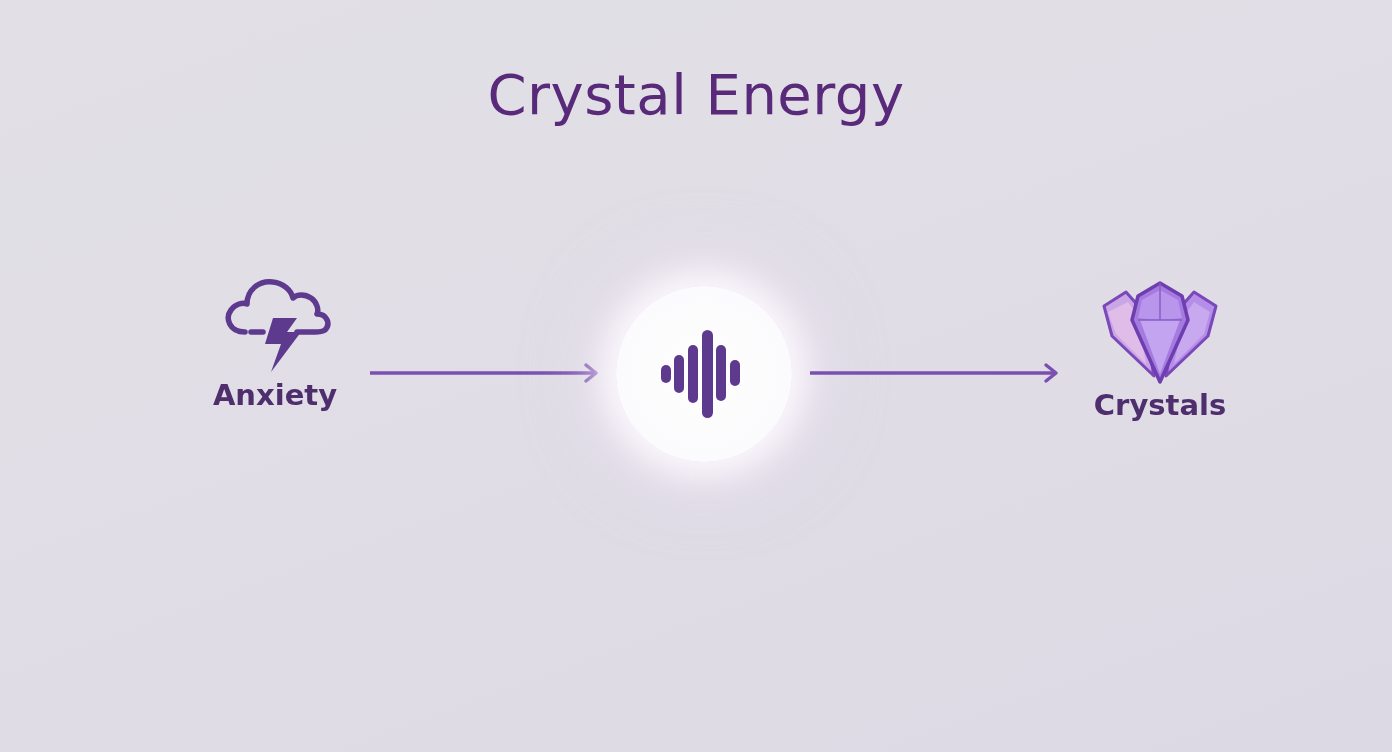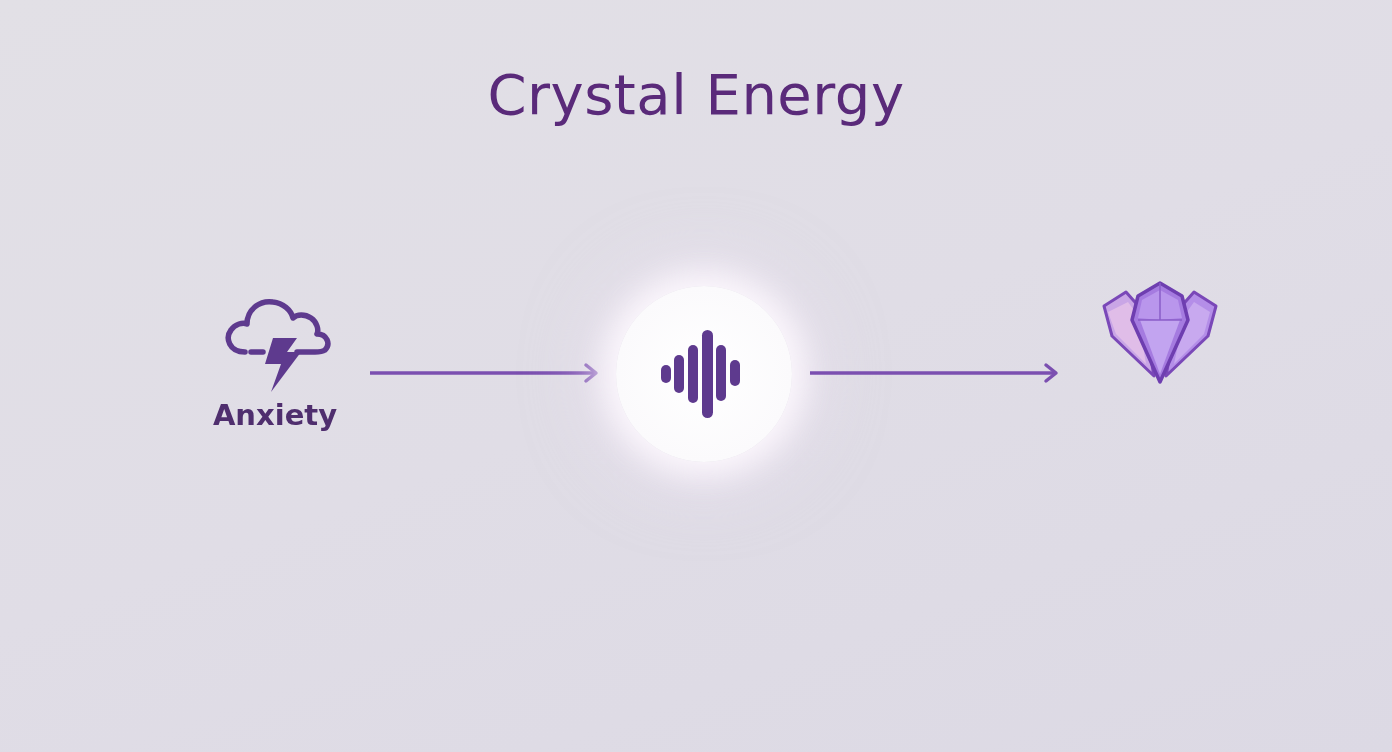--- a/index.html
+++ b/index.html
@@ -32,21 +32,21 @@
       flex-direction: column;
       align-items: center;
     }
     .node-label {
       font-family: "DejaVu Sans", sans-serif;
       font-weight: bold;
       font-size: 29px;
       color: #4f2e6e;
       margin-top: 2px;
     }
-    #node-anxiety { left: 200px; top: 288px; width: 150px; }
+    #node-anxiety { left: 200px; top: 268px; width: 150px; }
     #node-crystals { left: 1080px; top: 280px; width: 160px; }
 
     .arrow {
       position: absolute;
       height: 24px;
     }
     #arrow-1 { left: 368px; top: 361px; width: 234px; }
     #arrow-2 { left: 808px; top: 361px; width: 254px; }
 
     .center-orb {
@@ -106,13 +106,14 @@
 
     <polygon points="118,26 96,12 80,30 68,96 110,56" fill="#b48ee8" stroke="#7a48b8" stroke-width="3" stroke-linejoin="round"></polygon>
     <polygon points="112,32 96,22 86,36 76,84 106,54" fill="#cdb0f0" opacity="0.8"></polygon>
 
     <polygon points="62,3 84,16 90,40 62,102 34,40 40,16" fill="#a57be0" stroke="#6e3eb0" stroke-width="3.5" stroke-linejoin="round"></polygon>
     <polygon points="62,10 80,20 84,38 62,40 40,38 44,20" fill="#b996ec"></polygon>
     <polygon points="42,40 82,40 62,94" fill="#c2a4f0"></polygon>
     <line x1="62" y1="3" x2="62" y2="40" stroke="#8a5cc8" stroke-width="1.5"></line>
     <line x1="40" y1="40" x2="84" y2="40" stroke="#8a5cc8" stroke-width="1.5"></line>
   </svg>
+  <div class="node-label">Crystals</div>
 </div>
 
 </body></html>

